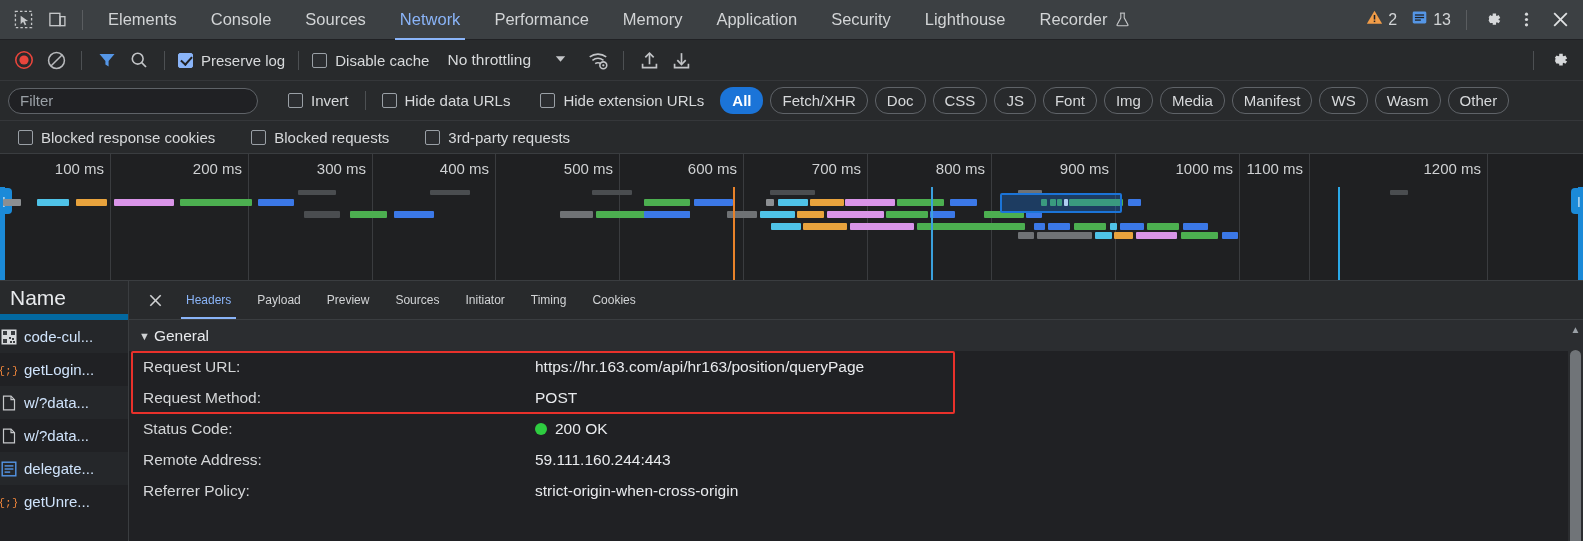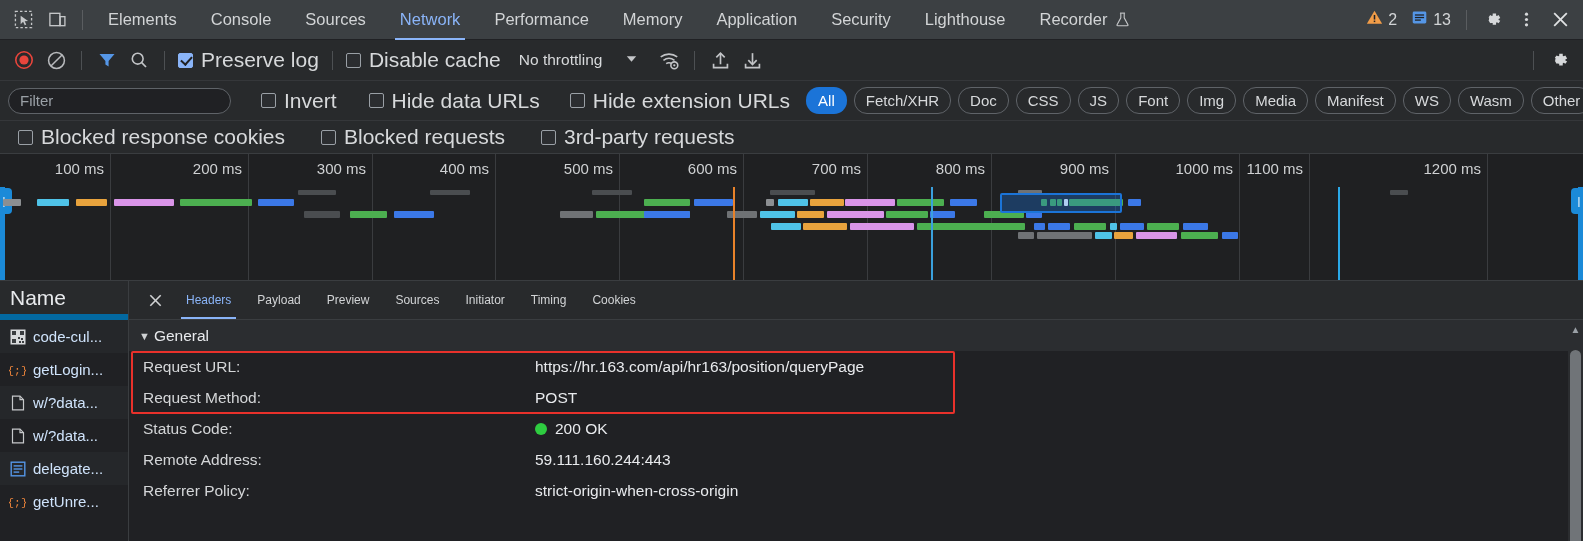--- a/index.html
+++ b/index.html
@@ -37,21 +37,21 @@
   .tabbar-right { margin-left: auto; display: flex; align-items: center; padding-right: 6px; }
   .counter { display: flex; align-items: center; gap: 5px; padding: 0 7px; font-size: 16px; color:#d2d4d6; cursor:pointer;}
 
   
   .nettoolbar {
     height: 41px; min-height:41px; display: flex; align-items: center;
     background: #282a2c; border-bottom: 1px solid #35373a; padding-left: 8px;
   }
   .nt-btn { width: 32px; height: 28px; display:flex; align-items:center; justify-content:center; cursor:pointer; border-radius:3px; color:#b8babd;}
   .nt-sep { width: 1px; height: 19px; background: #4d5053; margin: 0 9px; }
-  .cb-wrap { display: flex; align-items: center; gap: 8px; cursor: pointer; padding: 0 4px; font-size: 21px; color:#d7d9db; white-space:nowrap;text-align:right;}
+  .cb-wrap { display: flex; align-items: center; gap: 8px; cursor: pointer; padding: 0 4px; font-size: 15px; color:#d7d9db; white-space:nowrap;text-align:right;}
   .cbox { width: 15px; height: 15px; border: 1px solid #9aa0a6; border-radius: 2px; background: #2b2d30; display:inline-block; position:relative; flex:none;}
   .cbox.checked { background: #8ab4f8; border-color: #8ab4f8; }
   .cbox.checked::after {
     content:""; position:absolute; left:4px; top:0.5px; width:5px; height:9px;
     border: solid #202124; border-width: 0 2px 2px 0; transform: rotate(42deg);
   }
   .throttle { font-size: 15.5px; color:#d7d9db; margin-left:14px; white-space:nowrap; cursor:pointer;}
   .caret-dn { margin-left: 22px; cursor:pointer; color:#c4c6c9;}
   .nettoolbar-right { margin-left:auto; display:flex; align-items:center; padding-right:8px;}
 
@@ -65,21 +65,21 @@
     border-radius: 13px; color: #e8eaed; font-size: 15px; padding: 0 11px;
     font-family: "Liberation Sans", sans-serif; outline: none;
   }
   .filter-input::placeholder { color: #9aa0a6; }
   .fb-sep { width:1px; height:19px; background:#4d5053; margin: 0 12px;}
   .typebar { display:flex; align-items:center; gap:7px; margin-left: 12px;}
   .chip {
     font-size: 15px; color:#d7d9db; padding: 3px 11px; border-radius: 13px;
     border: 1px solid #5f6368; cursor: pointer; white-space: nowrap; line-height:19px;
   }
-  .chip.active { background:#1b74d8; border-color:#1b74d8; color:#fff; font-weight:normal; }
+  .chip.active { background:#1b74d8; border-color:#1b74d8; color:#fff; font-weight:bold; }
   .chip.plain { border-color: transparent; }
 
   
   .blockedbar {
     height: 33px; min-height:33px; display:flex; align-items:center; gap: 28px;
     background:#282a2c; border-bottom:1px solid #3a3d40; padding-left: 14px;
   }
 
   
   .overview { height: 126px; min-height:126px; position: relative; background:#1f2022; overflow:hidden; }
@@ -95,21 +95,21 @@
 
   
   .bottom { flex: 1; display: flex; min-height: 0; background:#202124; border-top:1px solid #3a3d40;}
   .reqlist { width: 129px; min-width:129px; display:flex; flex-direction:column; background:#202124; border-right:1px solid #3a3d40;}
   .rl-head {
     height: 39px; min-height:39px; display:flex; align-items:center; padding-left: 10px;
     font-size: 21px; color:#e8eaed; background:#282a2c; border-bottom:6px solid #0369a1;
   }
   .rl-rows { flex:1; overflow:hidden; }
   .rl-row {
-    height: 33px; display:flex; align-items:center; gap:7px; padding-left: 9px;
+    height: 33px; display:flex; align-items:center; gap:7px; 
     font-size: 15px; color:#cfe3fb; cursor: pointer; white-space:nowrap; overflow:hidden;
   }
   .rl-row:nth-child(odd) { background: #25272a; }
   .ricon { width:17px; height:17px; flex:none; display:flex; align-items:center; justify-content:center;}
 
   .details { flex:1; display:flex; flex-direction:column; min-width:0; background:#202124; position:relative;}
   .det-tabs {
     height: 39px; min-height:39px; display:flex; align-items:stretch;
     background:#282a2c; border-bottom:1px solid #3a3d40; padding-left: 8px;
   }

